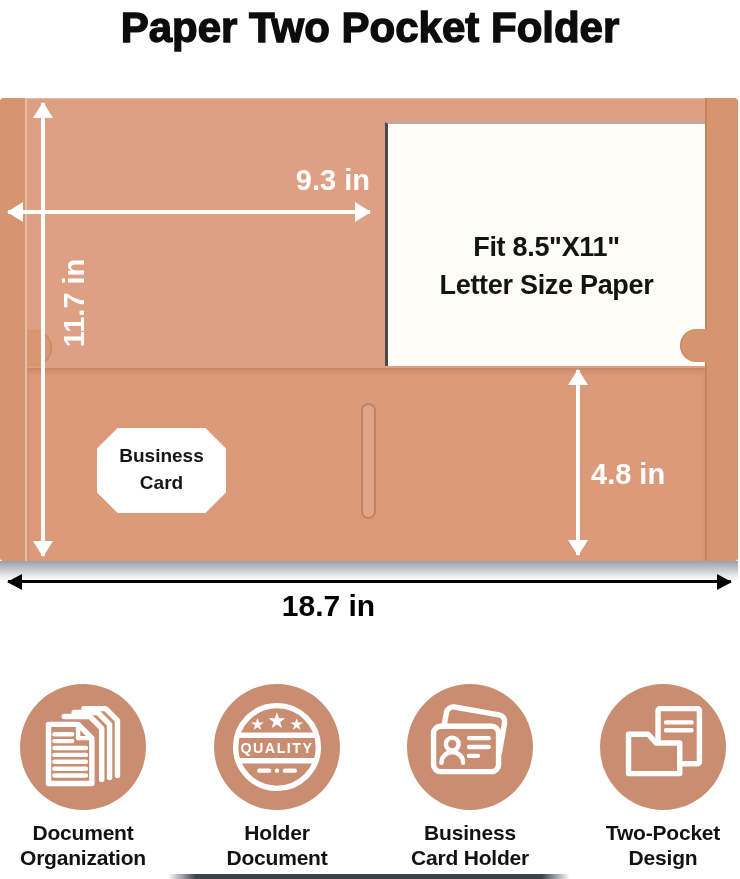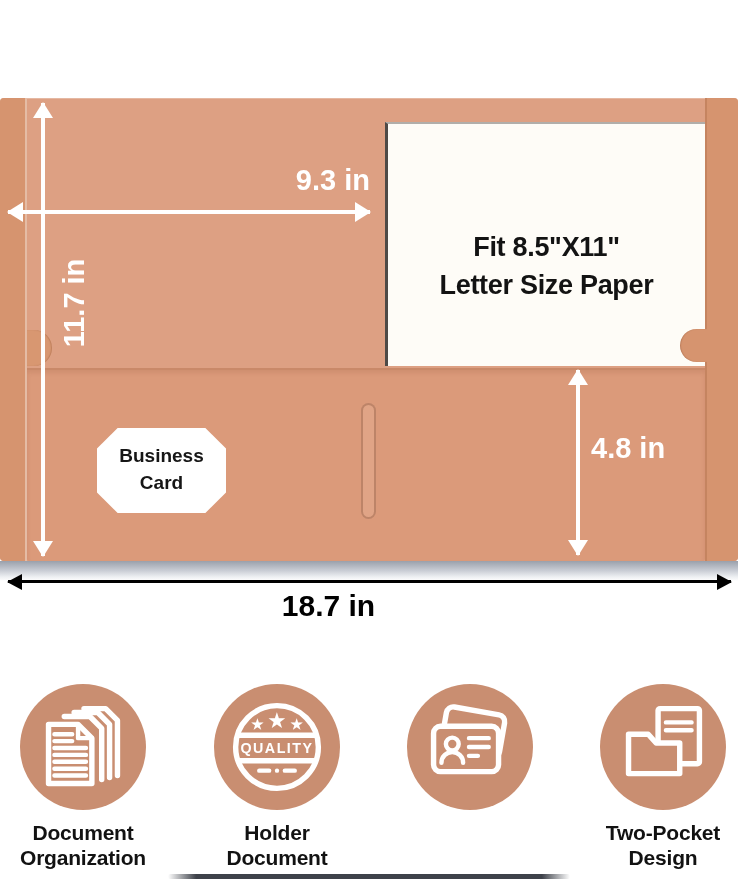--- a/index.html
+++ b/index.html
@@ -92,21 +92,21 @@
   .arrow-black { position:absolute; height:3px; background:#000000; }
   .arrow-black::before { content:""; position:absolute; left:-1px; top:50%; transform:translateY(-50%);
     border:8px solid transparent; border-left:none; border-right:15px solid #000000; }
   .arrow-black::after { content:""; position:absolute; right:-1px; top:50%; transform:translateY(-50%);
     border:8px solid transparent; border-right:none; border-left:15px solid #000000; }
   .arrow-187 { left:8px; top:580px; width:723px; }
 
   .dim { position:absolute; color:#ffffff; font-weight:800; font-size:29px; white-space:nowrap; }
   .dim-top    { left:10px; top:164px; width:360px; text-align:right; }
   .dim-left   { left:74px; top:303px; transform:translate(-50%,-50%) rotate(-90deg); }
-  .dim-pocket { left:591px; top:432px; }
+  .dim-pocket { left:591px; top:458px; }
   .dim-bottom { position:absolute; left:0; top:589px; width:657px; text-align:center;
     color:#000000; font-weight:800; font-size:30px; }
 
   
   .shadow-band {
     position:absolute; left:0; top:561px; width:738px; height:20px;
     background:linear-gradient(180deg, #9aa0ab 0%, #c6cad2 45%, #eef0f3 80%, #ffffff 100%);
   }
 
   
@@ -130,20 +130,21 @@
   .bottom-bar {
     position:absolute; left:168px; top:874px; width:402px; height:5px; border-radius:3px;
     background:linear-gradient(90deg, rgba(62,66,74,0) 0%, #3e424a 7%, #3e424a 93%, rgba(62,66,74,0) 100%);
   }
 </style>
 </head>
 <body>
 
 <div class="page">
 
+  <h1 class="title">Paper Two Pocket Folder</h1>
 
   <div class="folder">
     <div class="spine texture"></div>
     <div class="edge-right texture"></div>
     <div class="notch-left"></div>
 
     <div class="paper">
       <div class="paper-label">
         <div>Fit 8.5"X11"</div>
         <div>Letter Size Paper</div>
@@ -213,20 +214,24 @@
 
     <div class="feature feature-3">
       <svg class="icon-svg" viewBox="0 0 130 130">
         <circle class="bg" cx="65" cy="65" r="64"></circle>
         <rect class="st" x="38" y="28" width="60" height="44" rx="7" transform="rotate(10 68 50)"></rect>
         <rect class="stf" x="28" y="44" width="66" height="46" rx="7"></rect>
         <circle class="thin" cx="47" cy="62" r="6.5"></circle>
         <path class="thin" d="M36,81 A11,11 0 0 1 58,81"></path>
         <path class="thin" d="M64,56 H84 M64,65 H84 M64,74 H73"></path>
       </svg>
+      <div class="feature-label">
+        <div>Business</div>
+        <div>Card Holder</div>
+      </div>
     </div>
 
     <div class="feature feature-4">
       <svg class="icon-svg" viewBox="0 0 130 130">
         <circle class="bg" cx="65" cy="65" r="64"></circle>
         <rect class="stf" x="60" y="26" width="42" height="56" rx="2"></rect>
         <path class="thin" d="M68,40 H94 M68,48 H94"></path>
         <path class="stf" d="M30,92 V52 H50 L58,61 H82 V92 Z"></path>
       </svg>
       <div class="feature-label">

